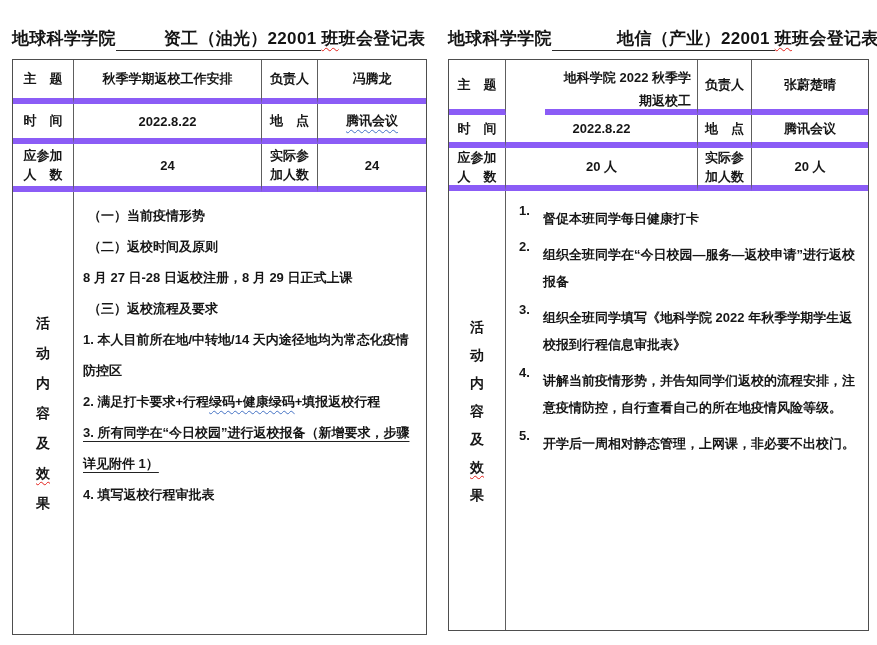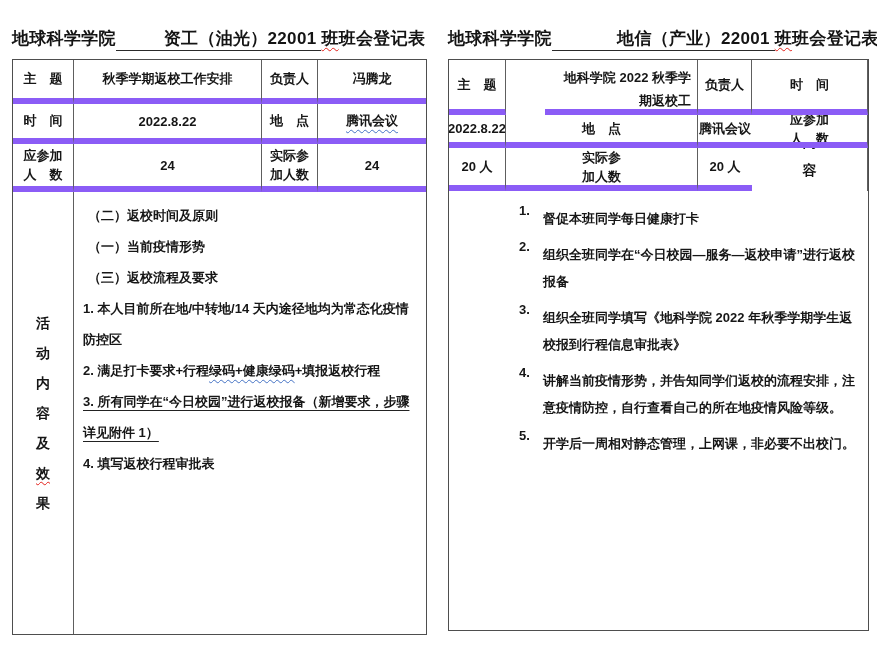--- a/index.html
+++ b/index.html
@@ -114,40 +114,42 @@
       <div class="c side side-l last-row">
         <span>活</span>
         <span>动</span>
         <span>内</span>
         <span>容</span>
         <span>及</span>
         <span class="sq-red">效</span>
         <span>果</span>
       </div>
       <div class="c content content-l last-col last-row">
+        <div class="ln paren-indent">（一）当前疫情形势</div>
         <div class="ln paren-indent">（二）返校时间及原则</div>
-        <div class="ln paren-indent">（一）当前疫情形势</div>
+        <div class="ln">8 月 27 日-28 日返校注册，8 月 29 日正式上课</div>
         <div class="ln paren-indent">（三）返校流程及要求</div>
         <div class="ln">1. 本人目前所在地/中转地/14 天内途径地均为常态化疫情防控区</div>
         <div class="ln"><span>2. 满足打卡要求+行程</span><span class="wavy-blue">绿码+健康绿码</span><span>+填报返校行程</span></div>
         <div class="ln"><span class="u-line">3. 所有同学在“今日校园”进行返校报备（新增要求，步骤详见附件 1）</span></div>
         <div class="ln">4. 填写返校行程审批表</div>
       </div>
     </div>
   </section>
 
   <section class="form form-right">
     <h1 class="doc-title"><span>地球科学学院</span><span class="u-black">　地信（产业）22001 </span><span class="sq-red">班</span><span>班会登记表</span><span class="caret"></span></h1>
 
     <div class="tbl tbl-right">
 
       <div class="c">主　题</div>
       <div class="c topic-left-align">地科学院 2022 秋季学期返校工
 作安排</div>
       <div class="c">负责人</div>
+      <div class="c last-col">张蔚楚晴</div>
 
       <div class="c">时　间</div>
       <div class="c">2022.8.22</div>
       <div class="c">地　点</div>
       <div class="c last-col">腾讯会议</div>
 
       <div class="c pre">应参加
 人　数</div>
       <div class="c">20 人</div>
       <div class="c pre">实际参

